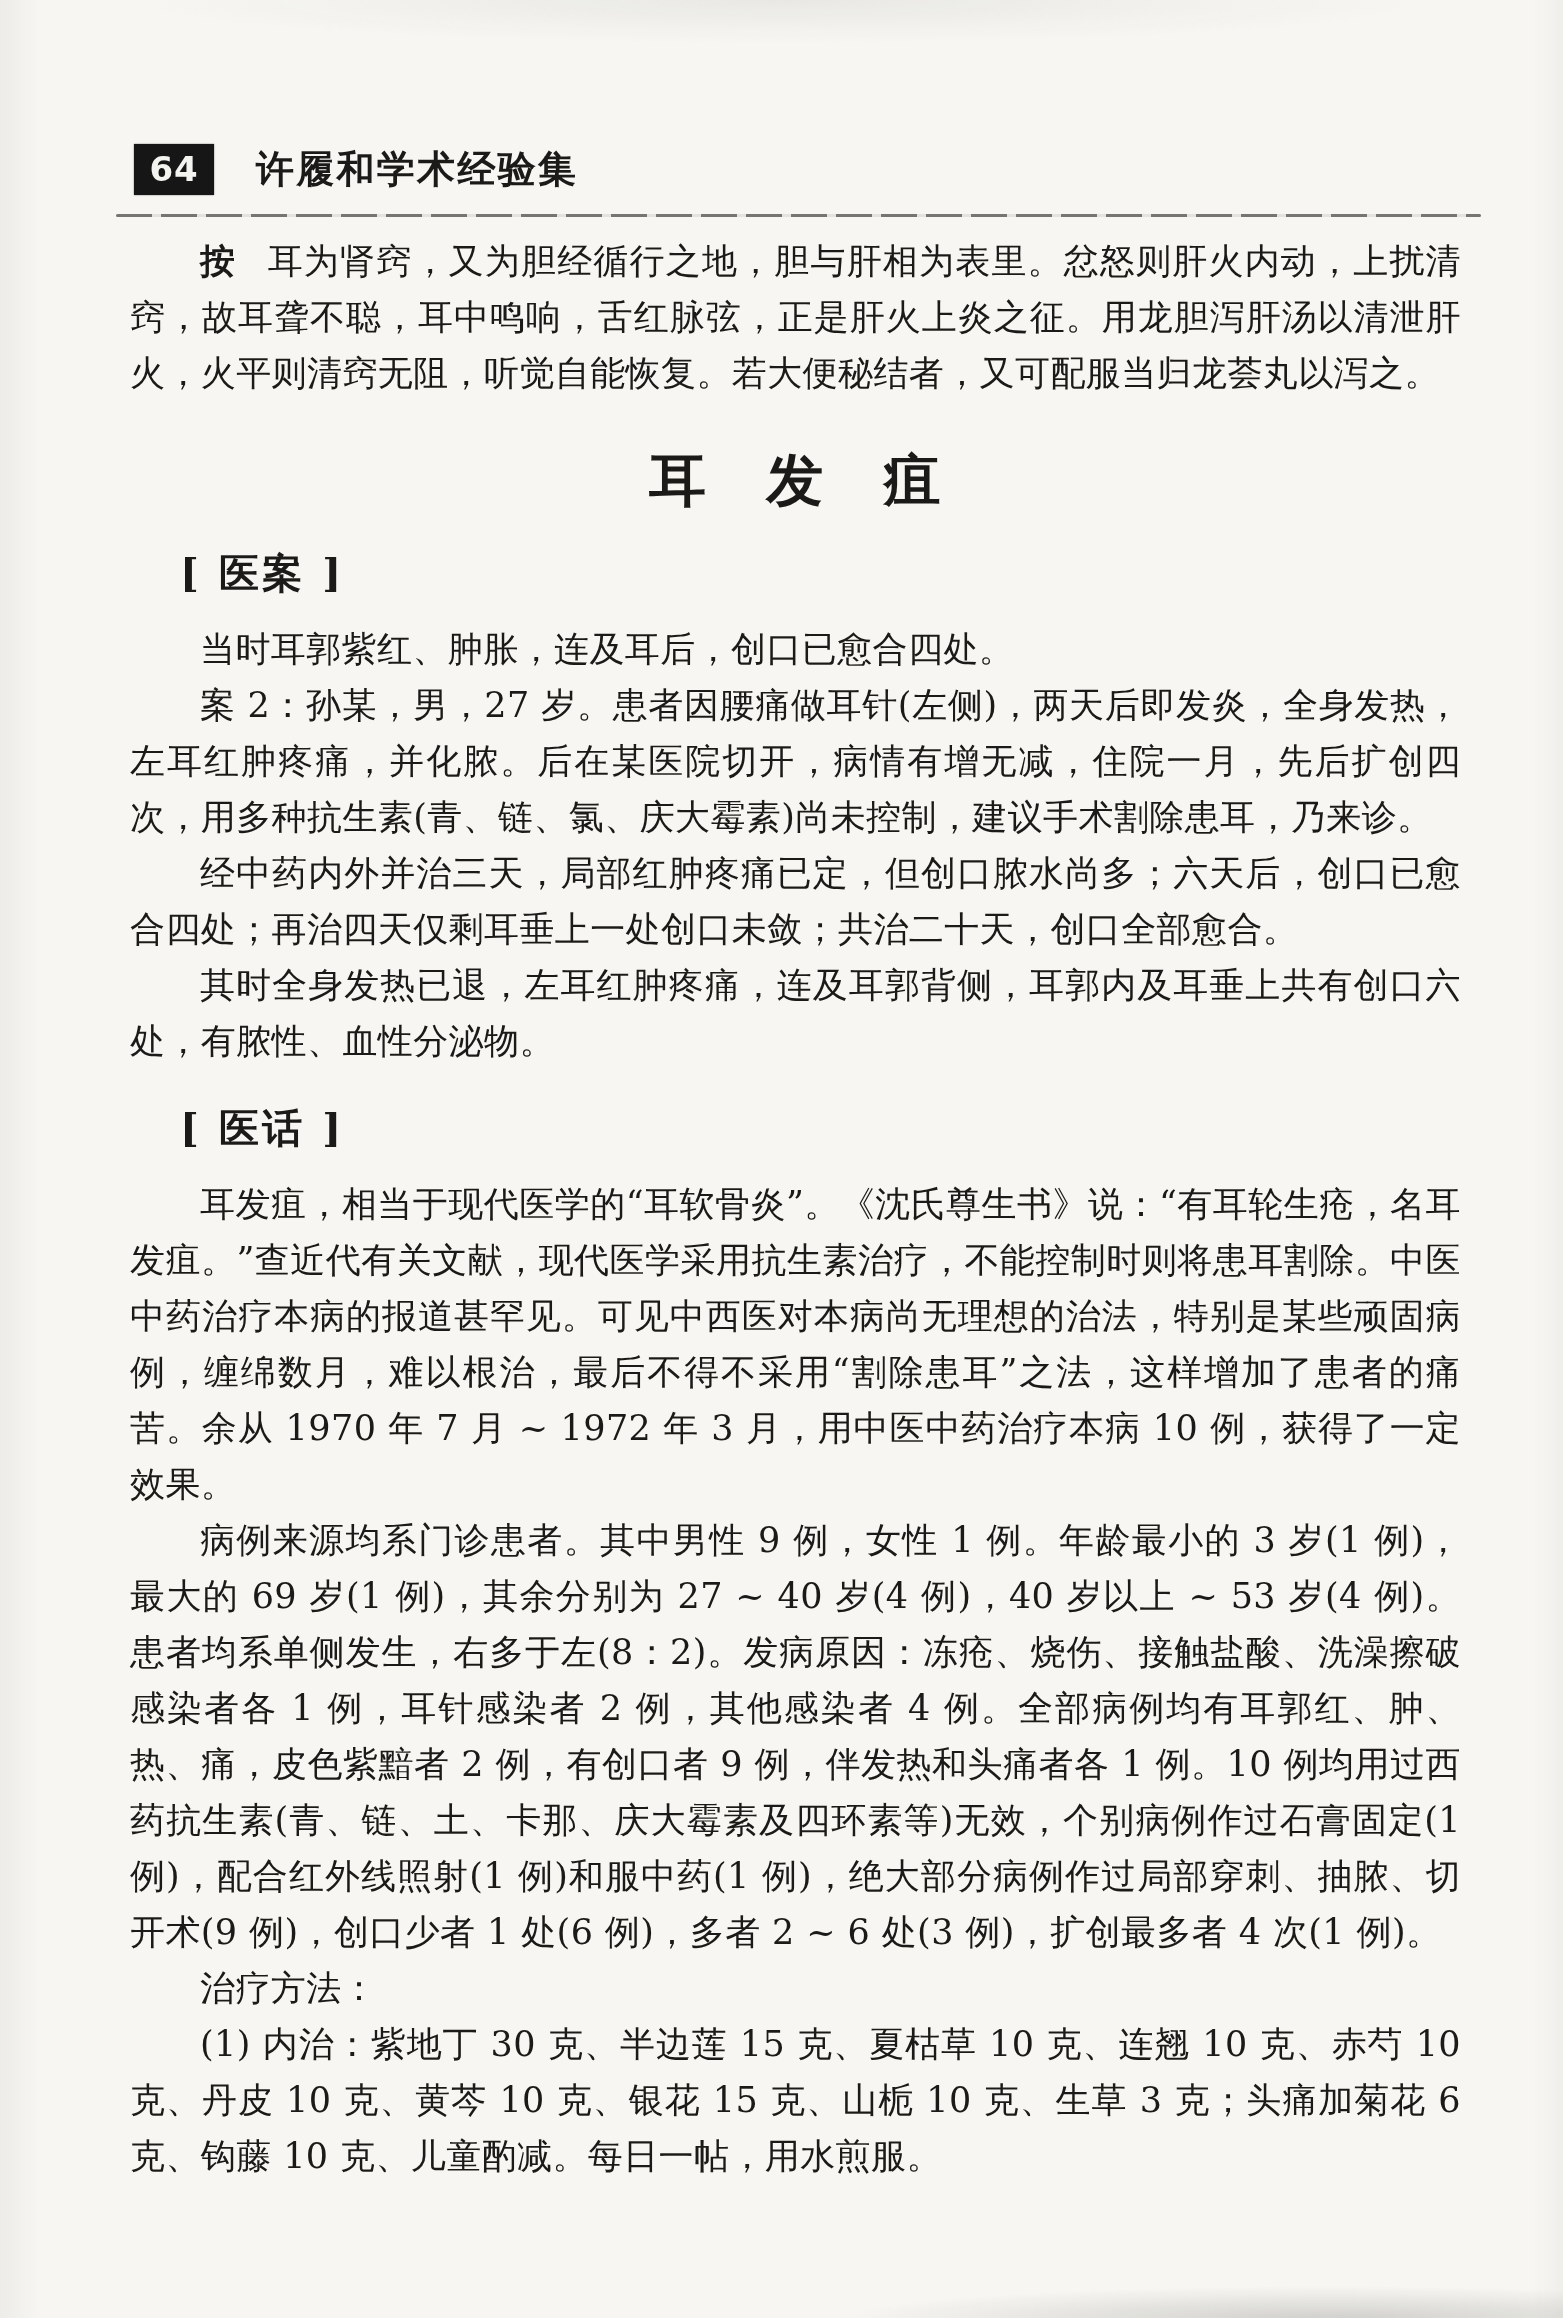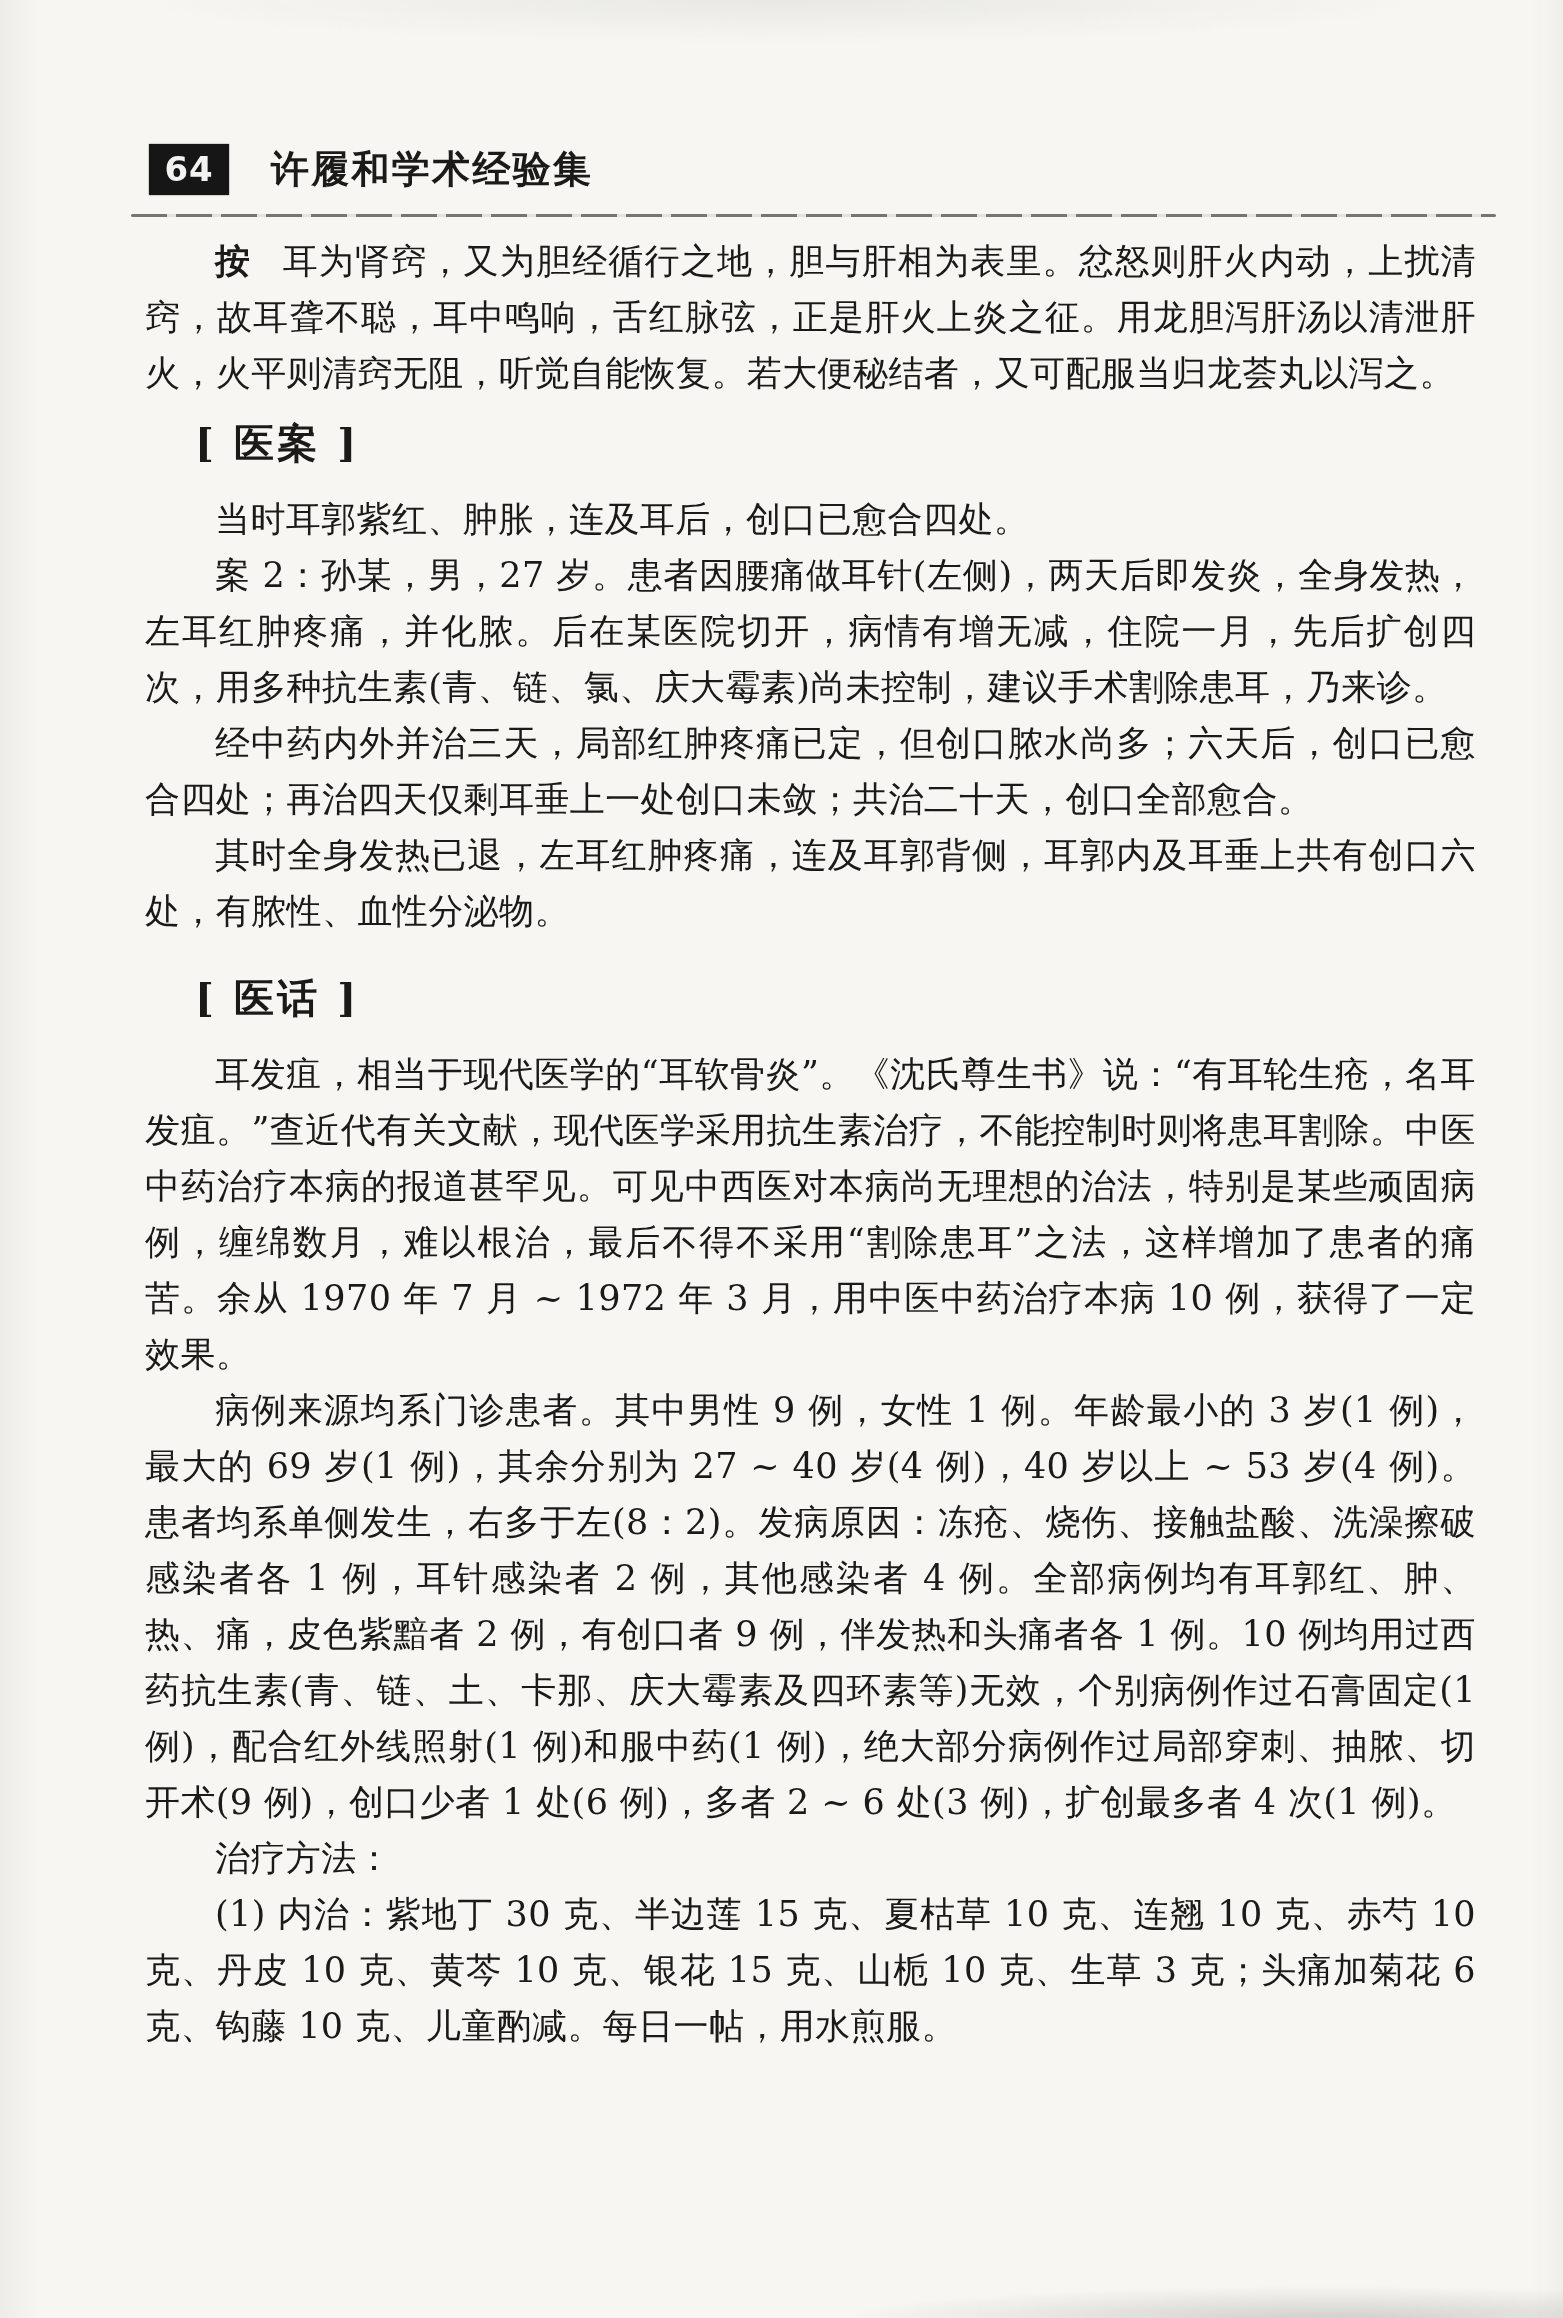--- a/index.html
+++ b/index.html
@@ -17,21 +17,21 @@
       linear-gradient(270deg, rgba(205,205,200,.18) 0, rgba(0,0,0,0) 31px),
       #f7f6f2;
     font-family: "DejaVu Serif", "Liberation Serif", serif;
     color: #1c1a18;
     overflow: hidden;
     -webkit-font-smoothing: antialiased;
   }
 
   .page {
     position: absolute;
-    left: 16px; top: 0;
+    left: 1px; top: 0;
     width: 1370px;
     height: 2319px;
   }
 
   
   .running-head {
     position: absolute;
     left: 133px;
     top: 144px;
     display: flex;
@@ -116,20 +116,21 @@
     <div class="book-title">许履和学术经验集</div>
   </div>
   <div class="head-rule"></div>
 
   <div class="content">
 
     <p>
       <span class="commentary-label">按</span><span>耳为肾窍，又为胆经循行之地，胆与肝相为表里。忿怒则肝火内动，上扰清窍，故耳聋不聪，耳中鸣响，舌红脉弦，正是肝火上炎之征。用龙胆泻肝汤以清泄肝火，火平则清窍无阻，听觉自能恢复。若大便秘结者，又可配服当归龙荟丸以泻之。</span>
     </p>
 
+    <div class="chapter-title">耳　发　疽</div>
 
     <div class="section-label sec-0-label">[ 医案 ]</div>
 
     <p>当时耳郭紫红、肿胀，连及耳后，创口已愈合四处。</p>
     <p>案 2：孙某，男，27 岁。患者因腰痛做耳针(左侧)，两天后即发炎，全身发热，左耳红肿疼痛，并化脓。后在某医院切开，病情有增无减，住院一月，先后扩创四次，用多种抗生素(青、链、氯、庆大霉素)尚未控制，建议手术割除患耳，乃来诊。</p>
     <p>经中药内外并治三天，局部红肿疼痛已定，但创口脓水尚多；六天后，创口已愈合四处；再治四天仅剩耳垂上一处创口未敛；共治二十天，创口全部愈合。</p>
     <p>其时全身发热已退，左耳红肿疼痛，连及耳郭背侧，耳郭内及耳垂上共有创口六处，有脓性、血性分泌物。</p>
 
     <div class="section-label sec-1-label">[ 医话 ]</div>
 

